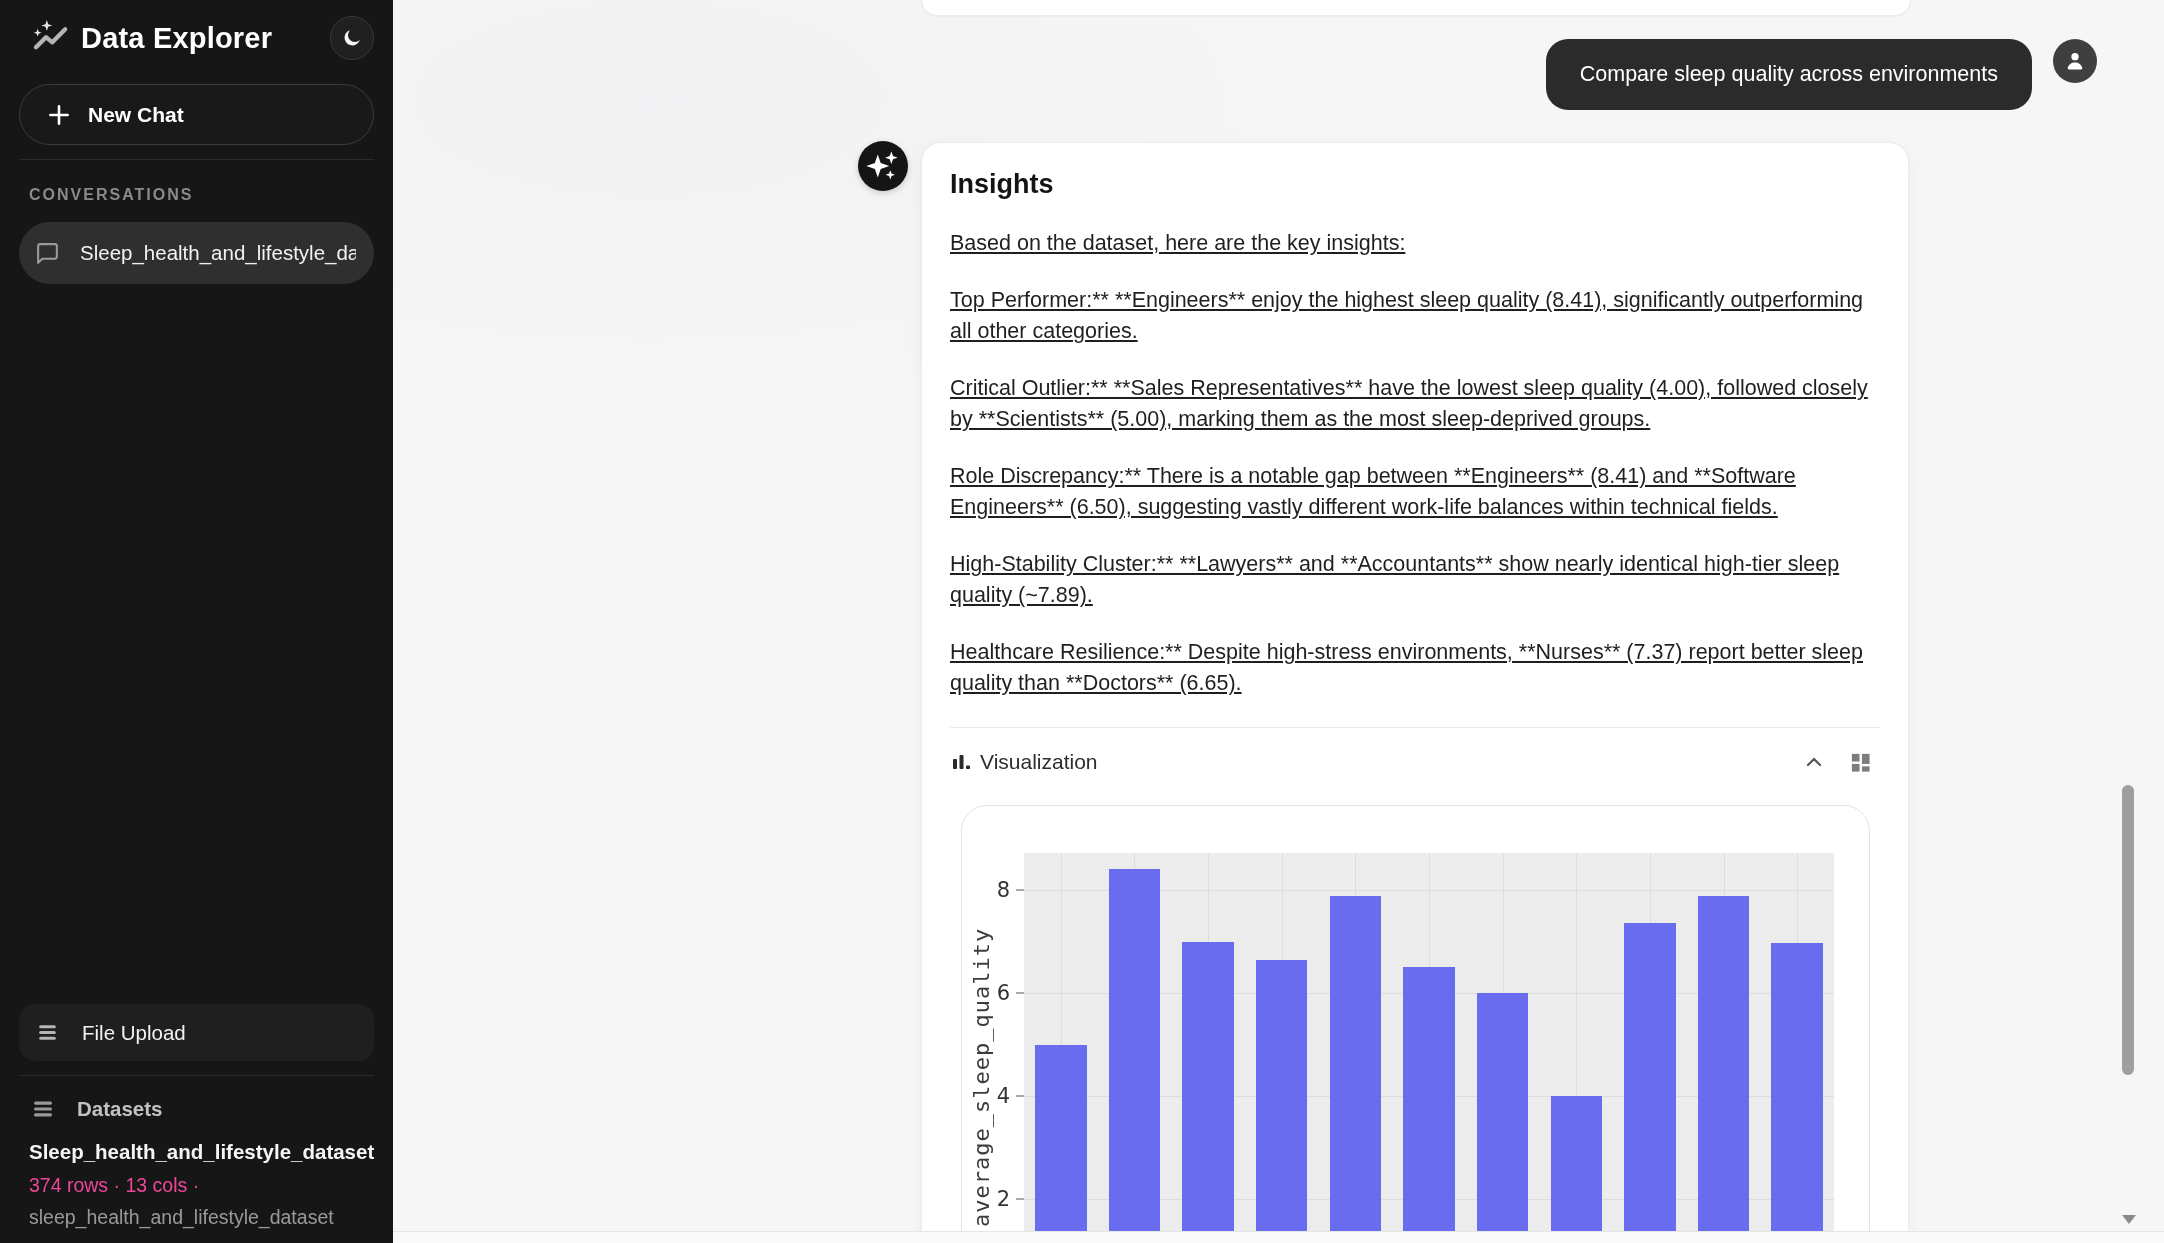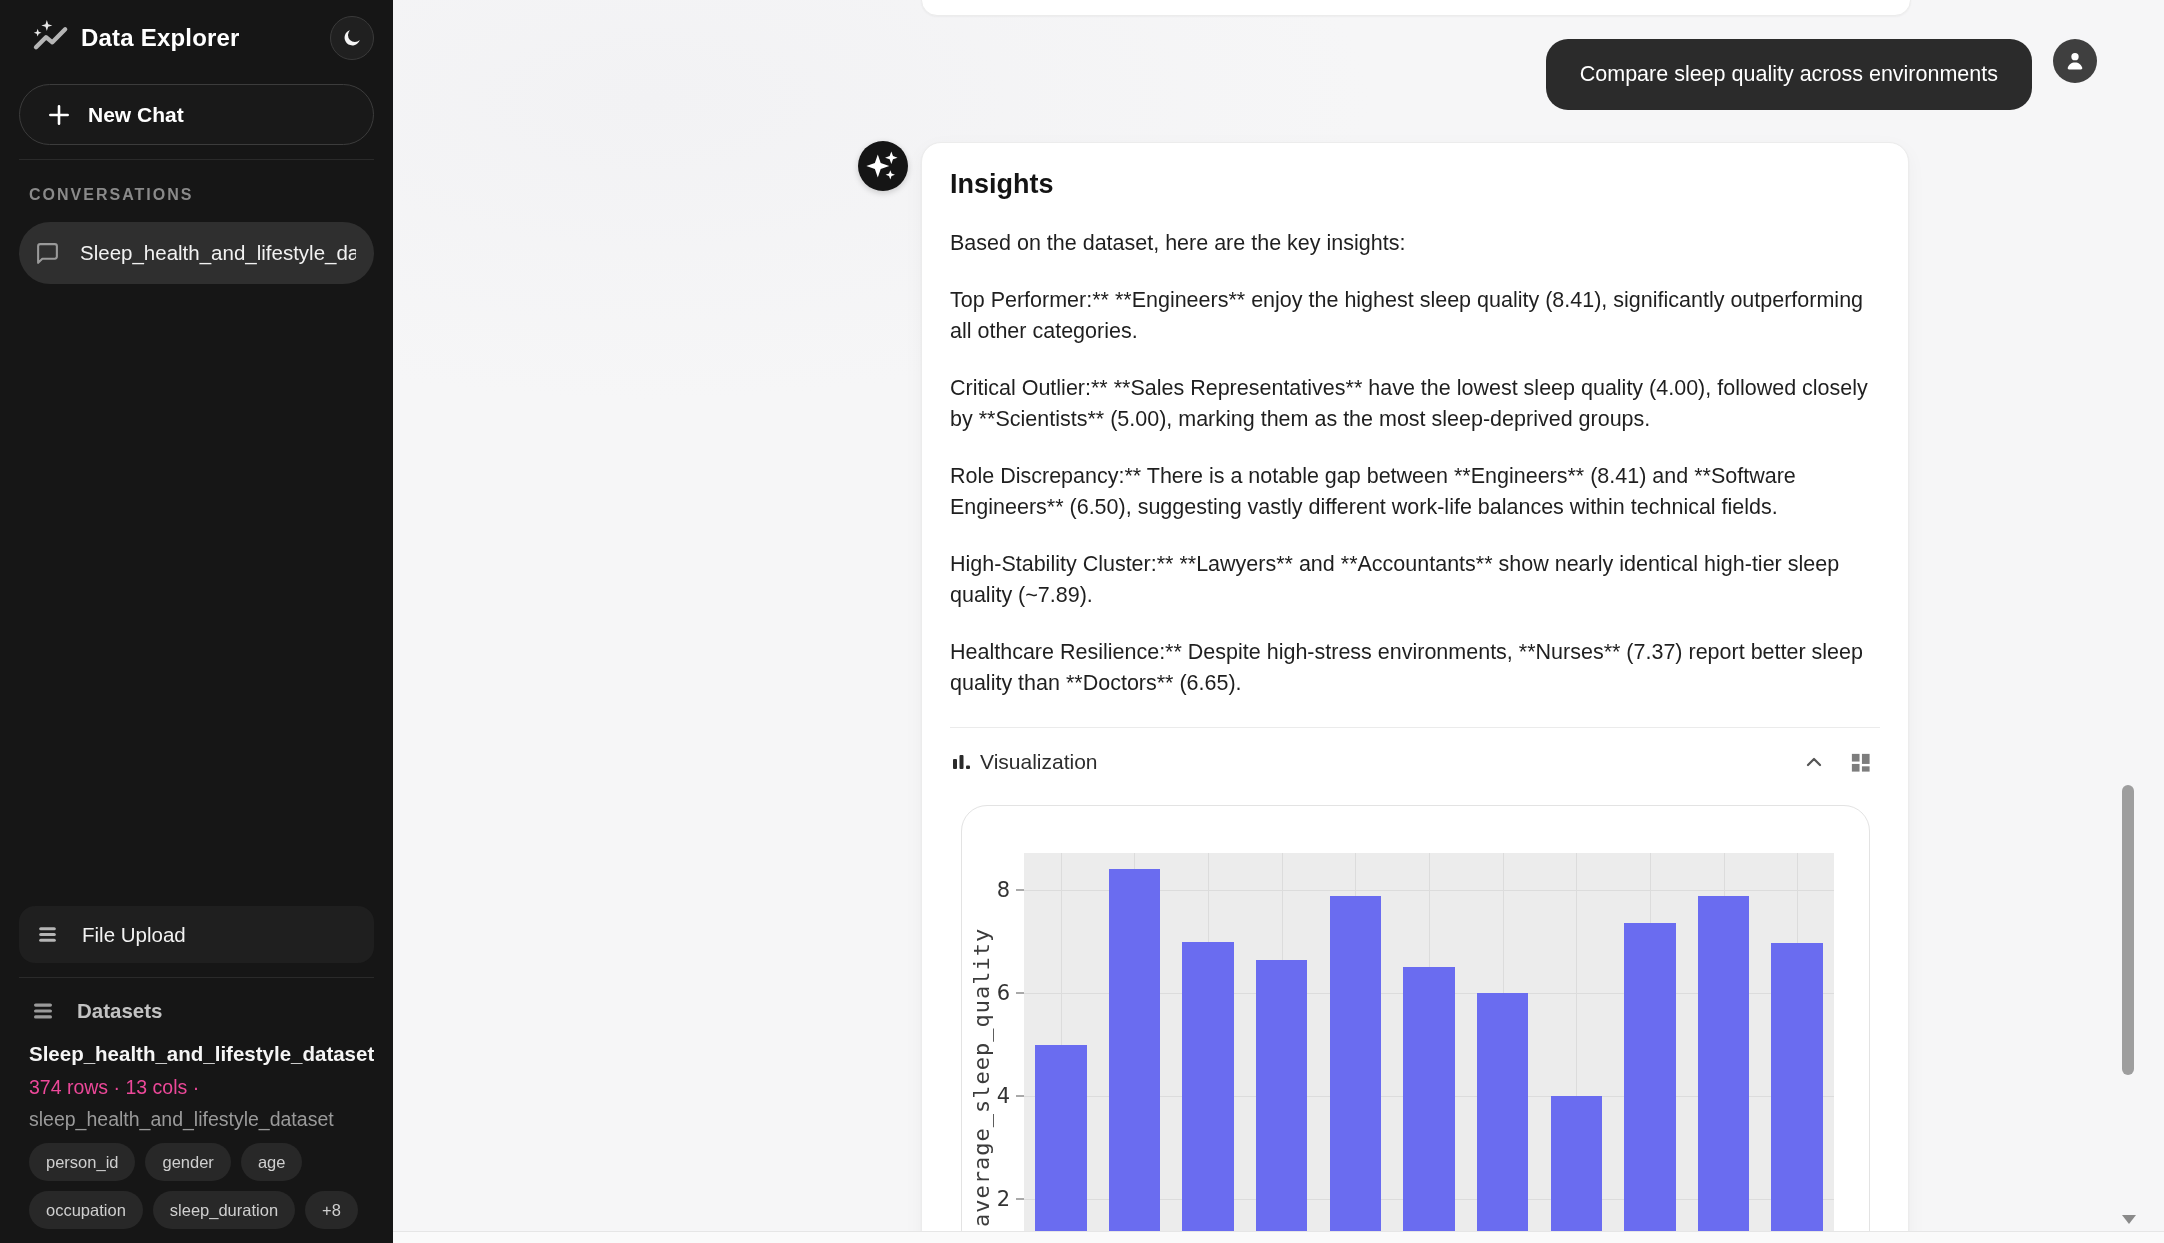--- a/index.html
+++ b/index.html
@@ -5,21 +5,21 @@
   html,body{margin:0;padding:0;background:#e9e9ea;}
   .screen{position:relative;width:2164px;height:1243px;overflow:hidden;
     background:radial-gradient(1200px 500px at 30% 8%, #f2f2f4 0%, #f6f6f7 60%);
     font-family:"Liberation Sans",sans-serif;}
 
   
   .sidebar{position:absolute;left:0;top:0;width:393px;height:1243px;background:#161616;
     display:flex;flex-direction:column;box-sizing:border-box;padding:14px 19px 14px 19px;}
   .sb-header{display:flex;align-items:center;height:48px;flex:none;}
   .sb-logo{width:40px;height:40px;margin-left:12px;flex:none;}
-  .app-title{color:#fff;font-size:24px;font-weight:700;margin-left:10px;letter-spacing:.2px;}
+  .app-title{color:#fff;font-size:29px;font-weight:700;margin-left:10px;letter-spacing:.2px;}
   .theme-btn{margin-left:auto;width:44px;height:44px;border-radius:50%;border:1px solid #3a3a3a;
     background:#202020;display:flex;align-items:center;justify-content:center;cursor:pointer;padding:0;}
   .new-chat{margin-top:22px;height:61px;border-radius:31px;border:1px solid #3c3c3c;background:#191919;
     color:#fff;font-size:21px;font-weight:700;display:flex;align-items:center;gap:16px;
     padding:0 0 0 26px;cursor:pointer;flex:none;font-family:inherit;}
   .nav-item{margin-top:16px;height:50px;display:flex;align-items:center;gap:18px;padding:0 14px;
     color:#cfcfcf;font-size:21px;border-radius:12px;cursor:pointer;flex:none;}
   .sb-divider{border:none;border-top:1px solid #2a2a2a;margin:14px 0 0 0;width:100%;flex:none;}
   .sec-label{margin:26px 0 0 10px;color:#8a8a8a;font-size:16px;letter-spacing:2px;font-weight:600;flex:none;}
   .conv-item{margin-top:18px;height:62px;border-radius:31px;background:#2f2f2f;display:flex;
@@ -50,21 +50,21 @@
     color:#fff;font-size:21.5px;display:flex;align-items:center;padding:0 34px;white-space:nowrap;}
   .avatar{position:absolute;right:67px;top:39px;width:44px;height:44px;border-radius:50%;background:#3f3f3f;
     display:flex;align-items:center;justify-content:center;}
   .spark-badge{position:absolute;left:858px;top:141px;width:50px;height:50px;border-radius:50%;
     background:#151515;display:flex;align-items:center;justify-content:center;box-shadow:0 2px 6px rgba(0,0,0,.18);}
 
   .insights-card{position:absolute;left:921px;top:142px;width:988px;min-height:1160px;background:#fff;
     border:1px solid #ececec;border-radius:20px;box-sizing:border-box;padding:26px 28px 40px 28px;
     box-shadow:0 1px 2px rgba(0,0,0,.05), 0 6px 20px rgba(0,0,0,.04);}
   .insights-card h2{margin:0 0 28px 0;font-size:27px;font-weight:700;color:#141414;}
-  .insights-card p{margin:0 0 26px 0;font-size:21.5px;line-height:31px;color:#1f1f1f;}
+  .insights-card p{margin:0 0 26px 0;font-size:21.5px;line-height:31px;color:#1f1f1f;text-decoration:underline;}
   .viz-divider{border:none;border-top:1px solid #ebebeb;margin:28px 0 0 0;}
   .viz-row{height:68px;display:flex;align-items:center;gap:8px;}
   .viz-label{font-size:21px;color:#2d2d2d;}
   .viz-spacer{flex:1;}
   .icon-btn{background:none;border:none;padding:4px 8px;cursor:pointer;display:flex;align-items:center;}
 
   .chart-card{position:relative;margin:9px 0 0 11px;width:907px;height:560px;background:#fff;
     border:1px solid #e3e3e3;border-radius:26px;overflow:hidden;}
   .plot{position:absolute;left:62px;top:47px;width:810px;height:449px;background:#ececec;}
   .vgrid{position:absolute;top:0;width:1px;height:449px;background:#dcdcdc;}
@@ -155,28 +155,20 @@
           <rect x="3" y="16.3" width="18" height="3.2" rx="1.6" fill="#9a9a9a"></rect>
         </svg>
       </span>
       <span class="txt">Datasets</span>
     </div>
 
     <div class="ds-name">Sleep_health_and_lifestyle_dataset.csv</div>
     <div class="ds-meta">374 rows · 13 cols ·</div>
     <div class="ds-table">sleep_health_and_lifestyle_dataset</div>
 
-    <div class="tags">
-      <span class="tag">person_id</span>
-      <span class="tag">gender</span>
-      <span class="tag">age</span>
-      <span class="tag">occupation</span>
-      <span class="tag">sleep_duration</span>
-      <span class="tag">+8</span>
-    </div>
   </aside>
 
   <div class="prev-card"></div>
 
   <div class="user-bubble">Compare sleep quality across environments</div>
 
   <div class="avatar">
     <span>
       <svg viewBox="0 0 24 24" width="26" height="26">
         <circle cx="12" cy="8" r="3.4" fill="#fff"></circle>

